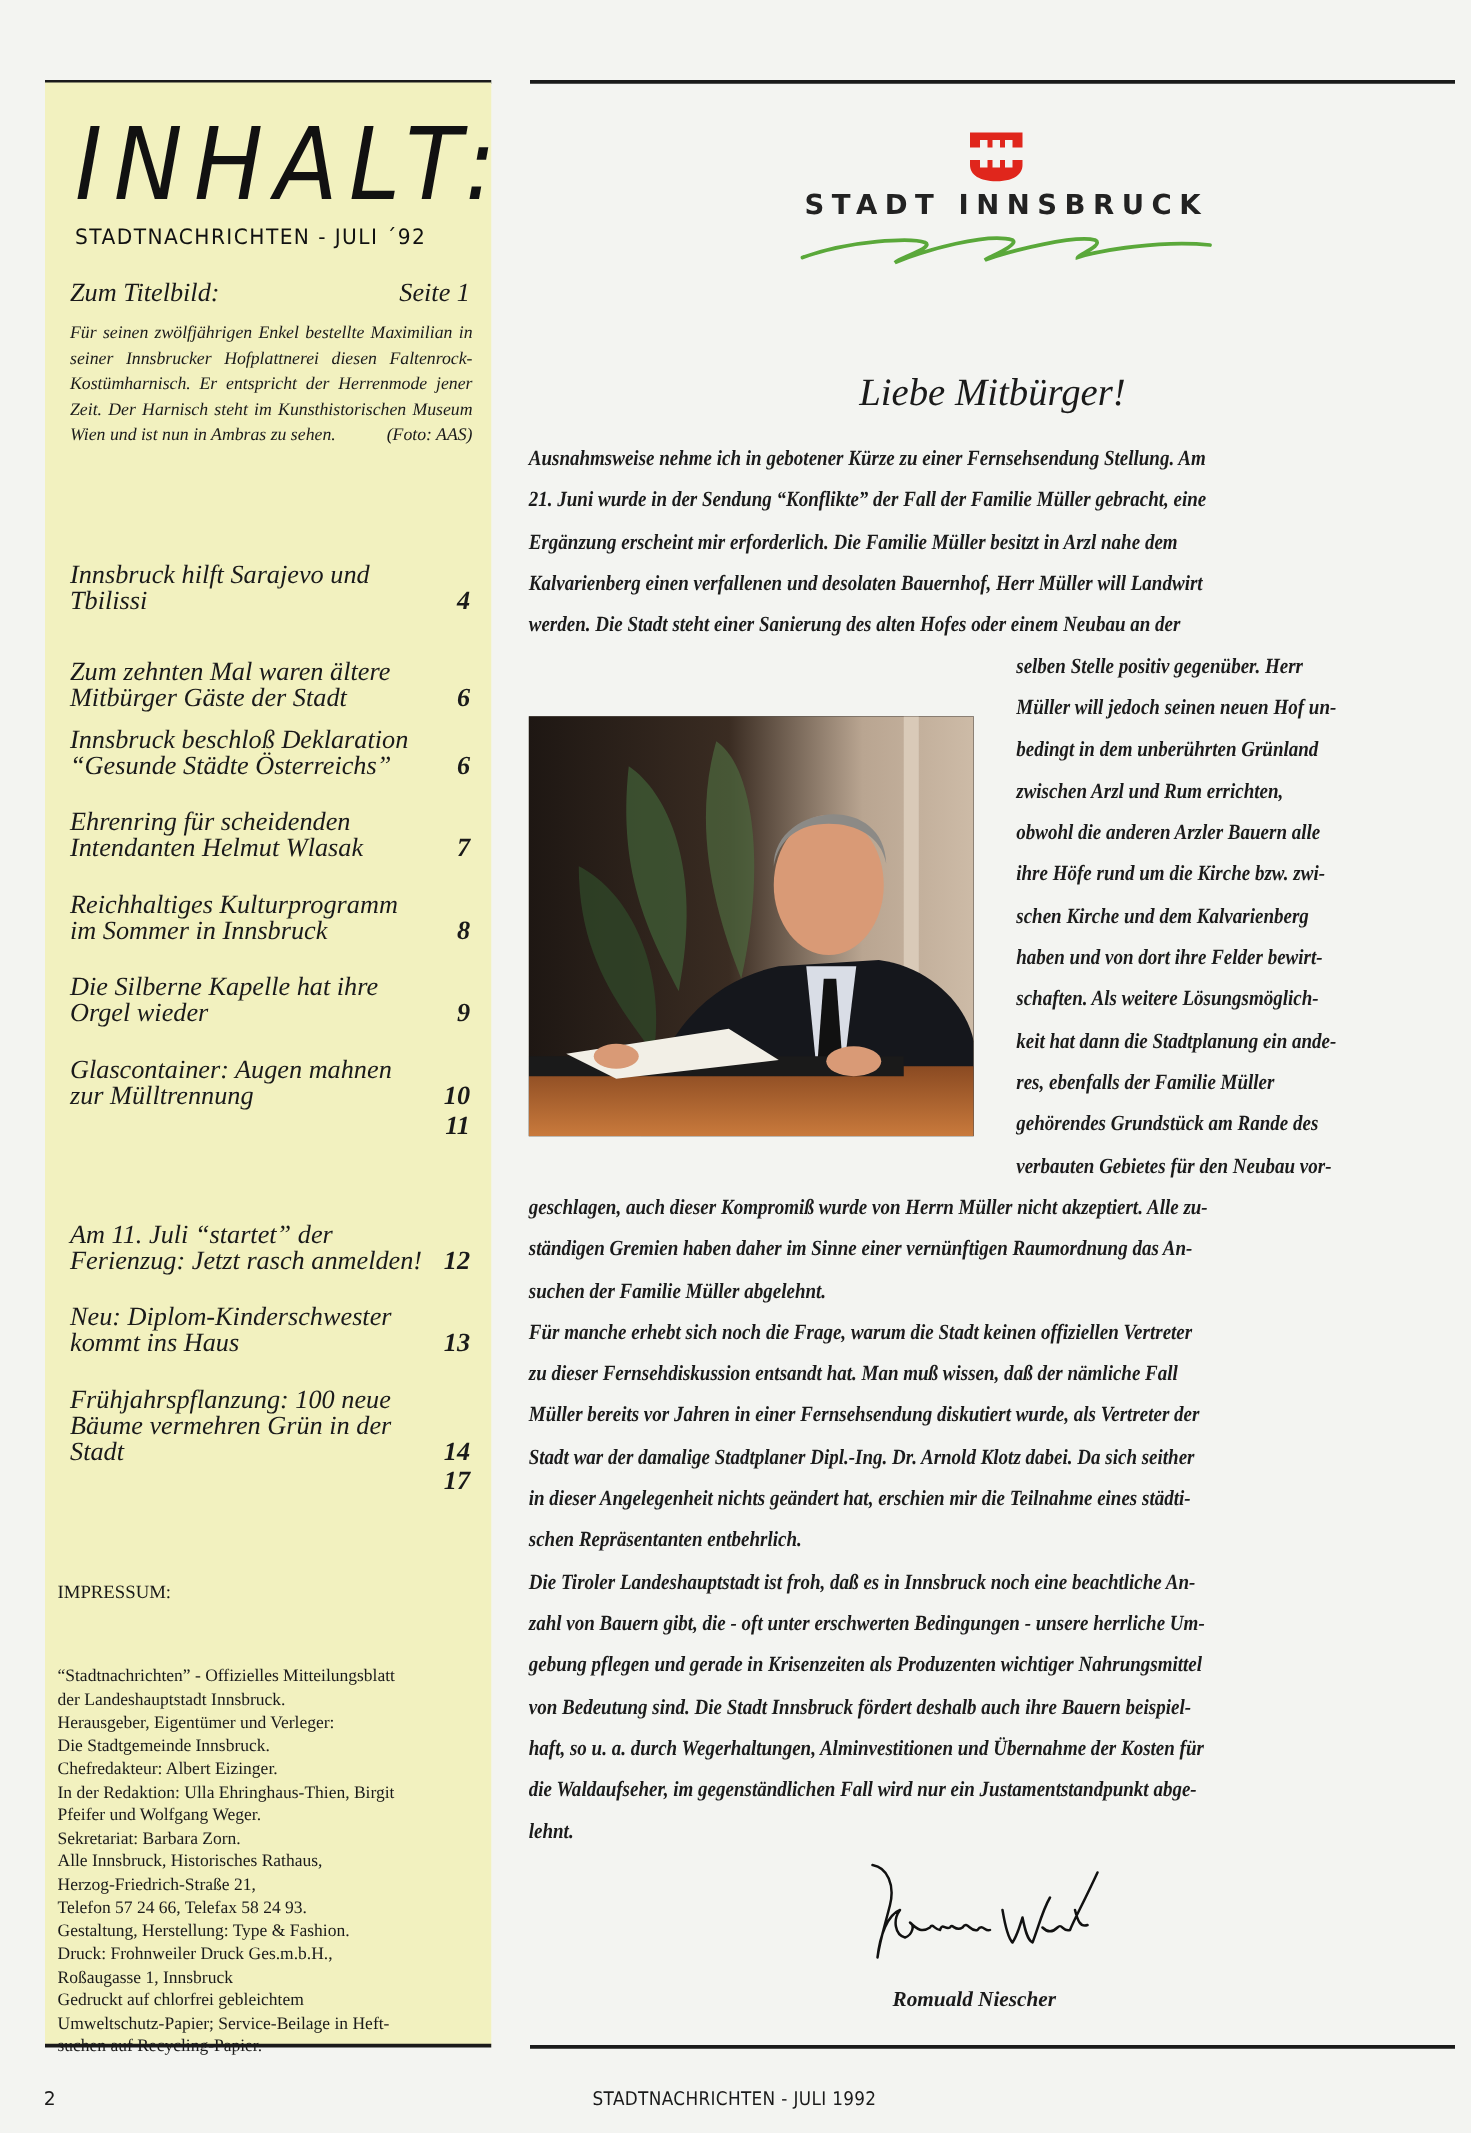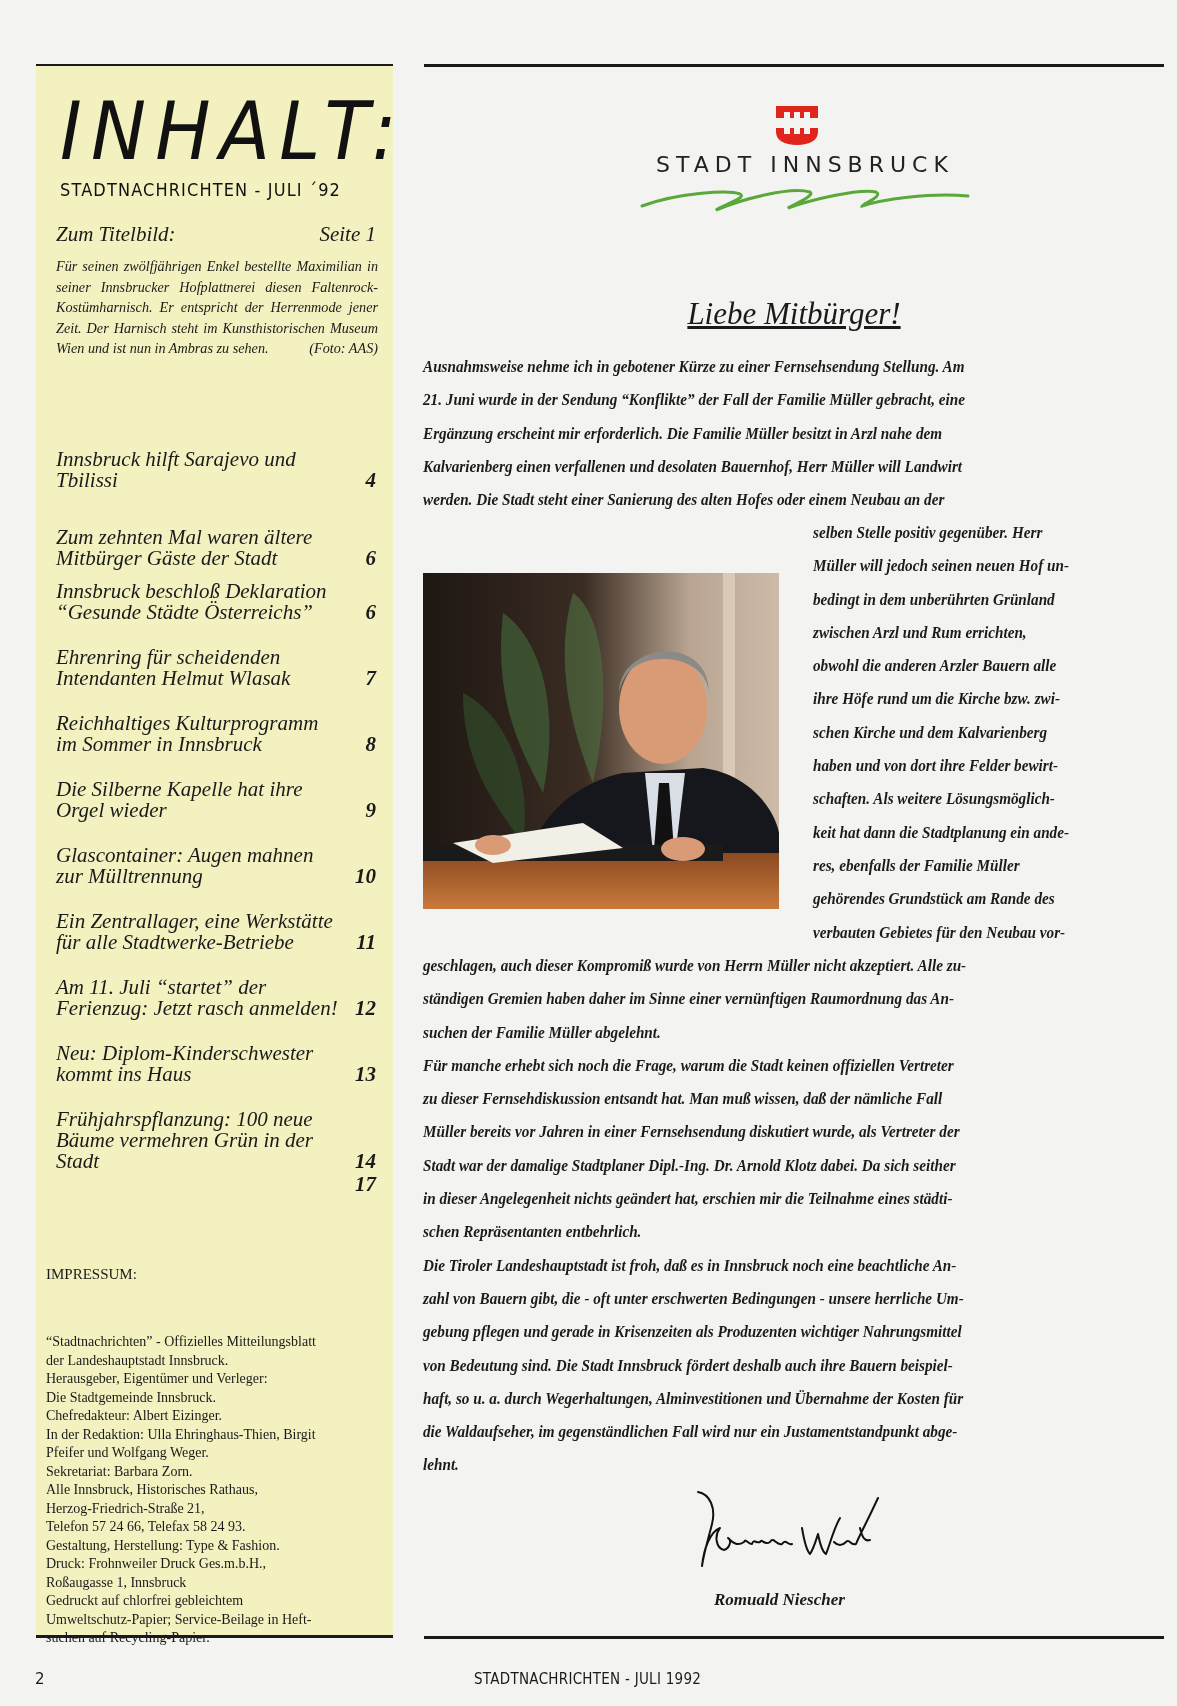--- a/index.html
+++ b/index.html
@@ -46,27 +46,27 @@
   .impressum div { white-space: nowrap; }
 
   
   .right-topline { position: absolute; left: 424px; top: 64px; width: 740px; height: 3px; background: #1a1a1a; }
   .right-bottomline { position: absolute; left: 424px; top: 1636px; width: 740px; height: 3px; background: #1a1a1a; }
 
   .logo { position: absolute; left: 640px; top: 104px; width: 330px; height: 110px; }
   .crest { position: absolute; left: 134px; top: 0; }
   .logo-text {
     position: absolute; left: 0; top: 48px; width: 330px; text-align: center;
-    font-family: "DejaVu Sans", sans-serif; font-weight: 400; font-size: 22px; letter-spacing: 6px; color: #222;
+    font-family: "DejaVu Sans", sans-serif; font-weight: 700; font-size: 22px; letter-spacing: 6px; color: #222;
   }
   .logo-wave { position: absolute; left: 0; top: 76px; }
 
   .greeting {
     position: absolute; left: 424px; top: 296px; width: 740px; text-align: center;
-    font-style: italic; font-size: 31px; color: #1a1a1a; text-decoration: underline;
+    font-style: italic; font-size: 31px; color: #1a1a1a;
   }
   .letter {
     position: absolute; font-style: italic; font-weight: bold;
     font-size: 17.3px; line-height: 33.3px; color: #1b1b1b;
     font-family: "Liberation Serif", serif;
     transform: scaleX(0.88); transform-origin: left top;
   }
   .letter div { white-space: nowrap; }
   .letter-full { left: 423px; width: 840px; }
   .letter-narrow { left: 813px; width: 400px; }
@@ -131,21 +131,20 @@
     </div>
   <div class="toc-item" style="top:330px">
       <span class="t">Die Silberne Kapelle hat ihre Orgel wieder</span>
       <span class="p">9</span>
     </div>
   <div class="toc-item" style="top:396px">
       <span class="t">Glascontainer: Augen mahnen zur Mülltrennung</span>
       <span class="p">10</span>
     </div>
   <div class="toc-item" style="top:462px">
-      <span class="t">Ein Zentrallager, eine Werkstätte für alle Stadtwerke-Betriebe</span>
       <span class="p">11</span>
     </div>
   <div class="toc-item" style="top:528px">
       <span class="t">Am 11. Juli “startet” der Ferienzug: Jetzt rasch anmelden!</span>
       <span class="p">12</span>
     </div>
   <div class="toc-item" style="top:594px">
       <span class="t">Neu: Diplom-Kinderschwester kommt ins Haus</span>
       <span class="p">13</span>
     </div>

